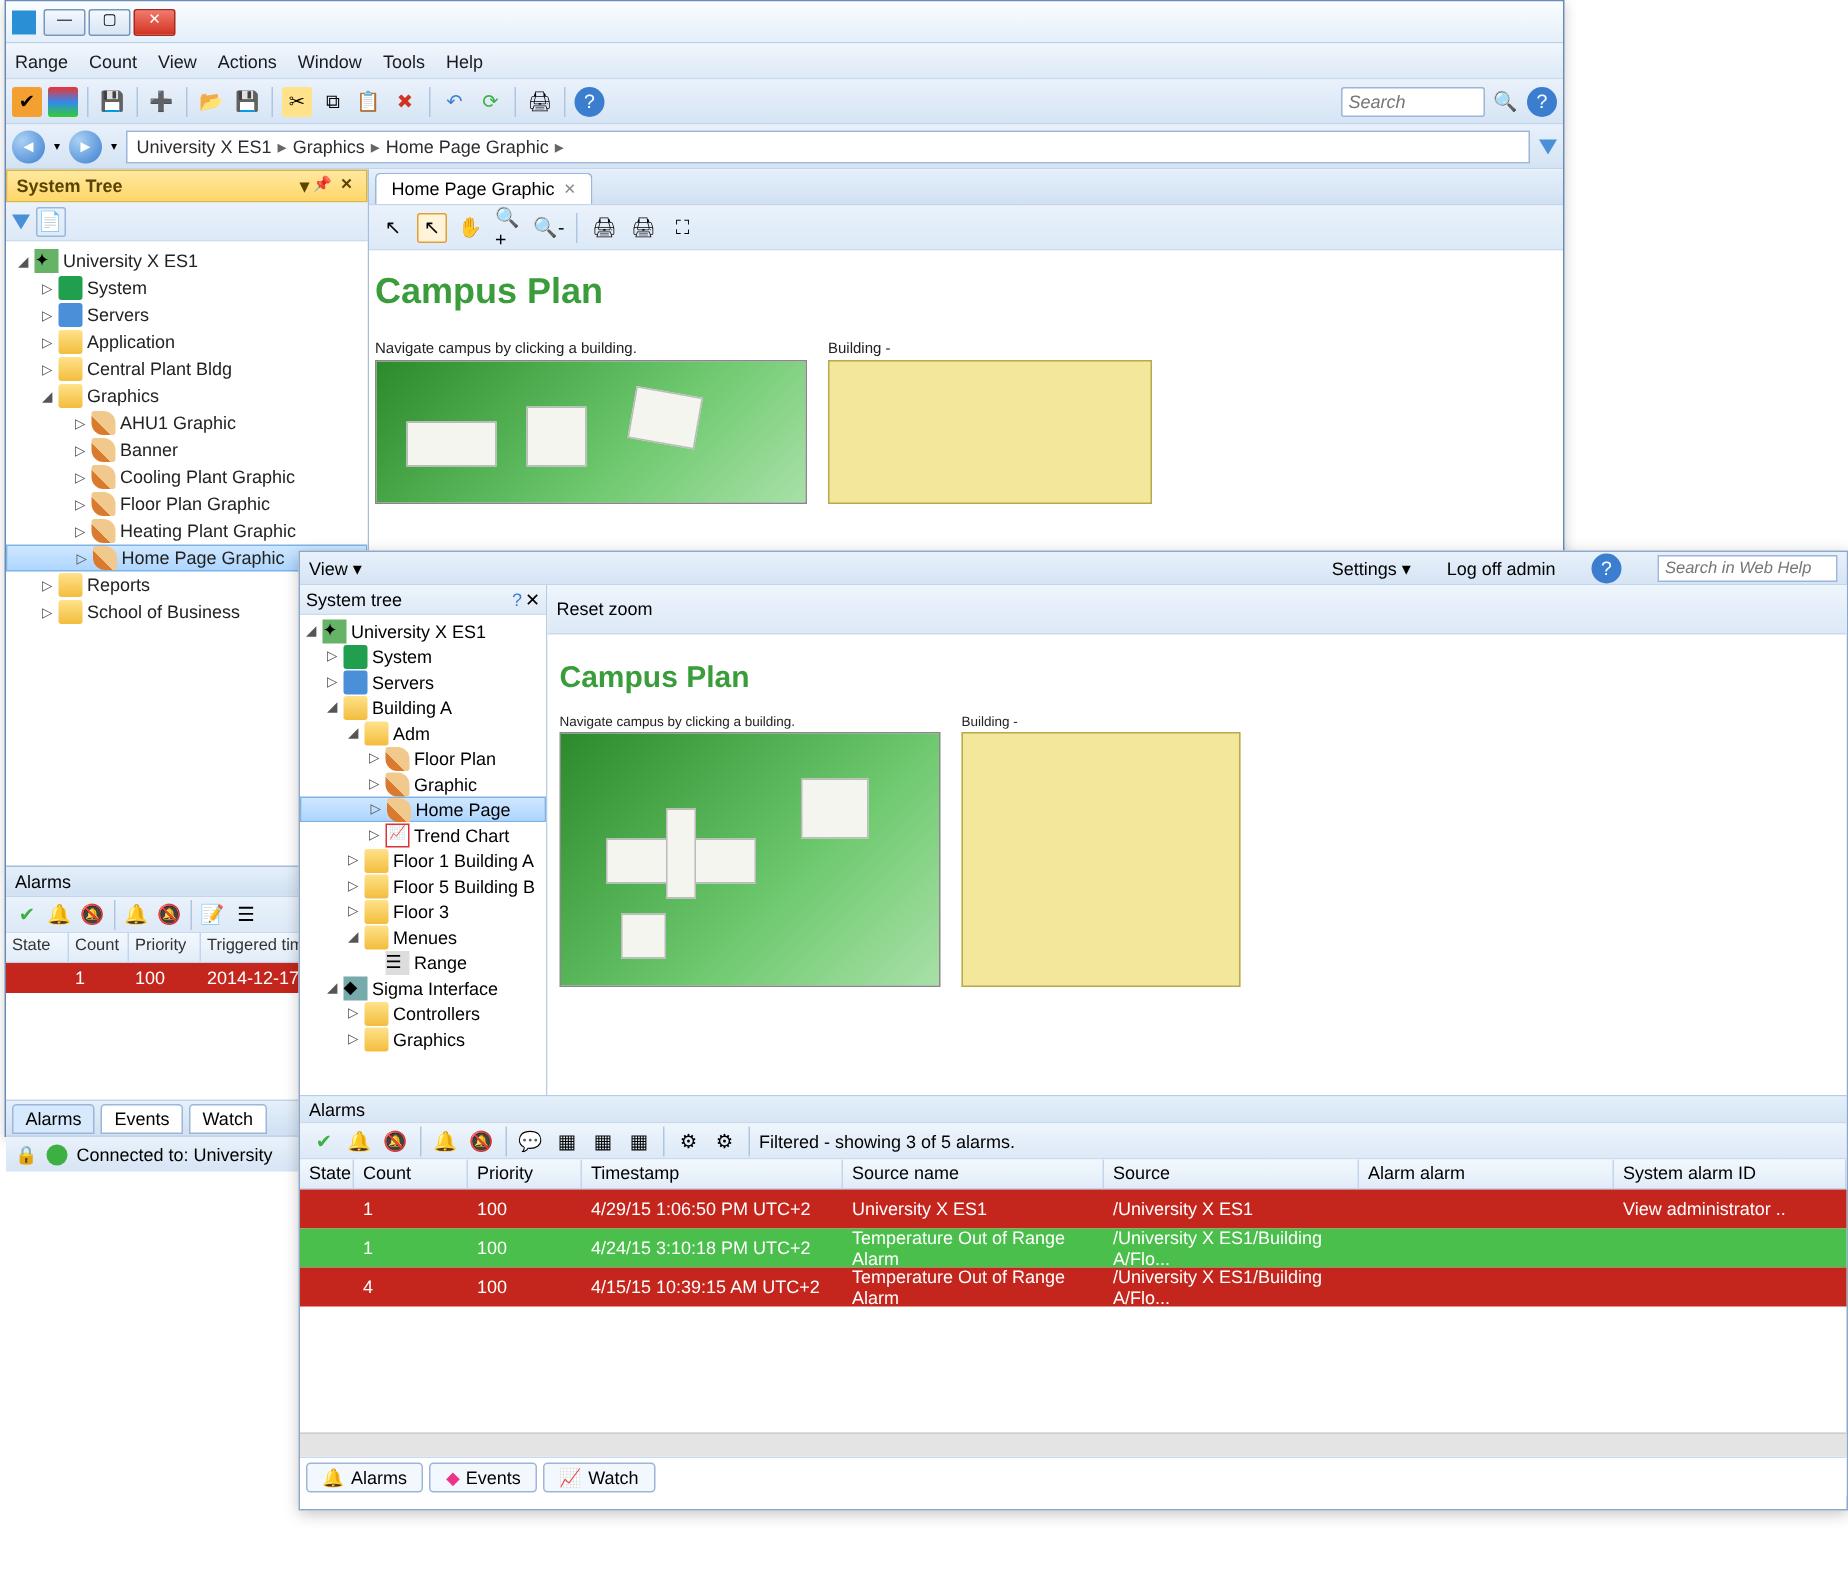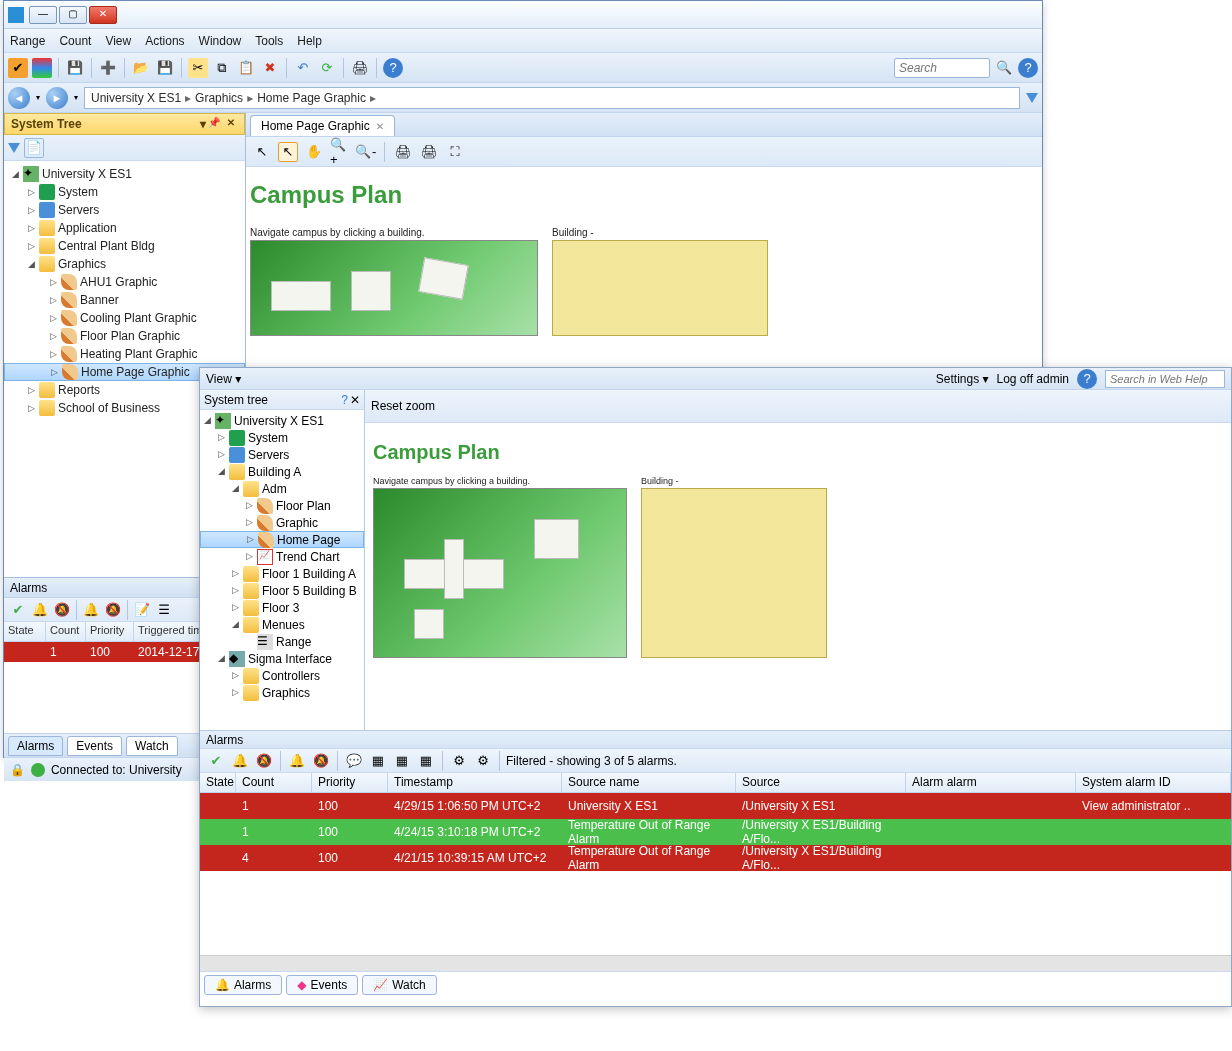--- a/index.html
+++ b/index.html
@@ -74,21 +74,21 @@
 .campus-plan-row { display: flex; gap: 14px; }
 .campus-box { border: 1px solid #888; }
 .campus-map { width: 288px; height: 96px; background: linear-gradient(135deg,#2b8a2b 0%,#6ec96e 60%,#a8e0a8 100%); position: relative; }
 .campus-map .bldg { position: absolute; background: #f5f5f0; border: 1px solid #bbb; }
 .campus-side { width: 216px; height: 96px; background: #f3e79b; border: 1px solid #b8a94c; }
 .small-label { font-size: 10px; color: #222; margin-bottom: 2px; }
 
 
 .web-window { position: absolute; left: 199px; top: 367px; width: 1033px; height: 640px; background: #fff; border: 1px solid #8fa8c8; box-shadow: 0 2px 10px rgba(0,0,0,0.25); }
 .web-topbar { height: 22px; background: linear-gradient(#e8f1fb,#d6e4f4); display: flex; align-items: center; padding: 0 6px; gap: 4px; border-bottom: 1px solid #c3d5ec; }
-.web-topbar .right { margin-left: auto; display: flex; align-items: center; gap: 8px; }
+.web-topbar .right { margin-left: auto; display: flex; align-items: center; gap: 24px; }
 .web-search { width: 120px; height: 18px; border: 1px solid #9bb6d9; padding: 0 4px; color: #888; font-style: italic; font-size: 11px; }
 
 .web-body { display: flex; height: 340px; }
 .web-tree-panel { width: 165px; border-right: 1px solid #b8cbe4; display: flex; flex-direction: column; }
 .web-tree-header { height: 20px; background: linear-gradient(#eef5fc,#dde9f7); display: flex; align-items: center; padding: 0 4px; border-bottom: 1px solid #c9d9ee; }
 .web-tree-header .r { margin-left: auto; display: flex; gap: 2px; }
 .web-tree-body { flex: 1; background: #fff; overflow: auto; padding: 2px 0; font-size: 11px; }
 .web-tree-body .tree-row { height: 17px; }
 
 .web-content { flex: 1; background: #fff; display: flex; flex-direction: column; }
@@ -539,21 +539,21 @@
   <div class="c-ts">4/24/15 3:10:18 PM UTC+2</div>
           <div class="c-src">Temperature Out of Range Alarm</div>
   <div class="c-srcp">/University X ES1/Building A/Flo...</div>
           <div class="c-txt"></div>
           <div class="c-sys"></div>
         </div>
         <div class="web-alarm-row red">
           <div class="c-state"><span class="alarm-bell"></span></div>
   <div class="c-count">4</div>
           <div class="c-pri">100</div>
-  <div class="c-ts">4/21/15 10:39:15 AM UTC+2</div>
+  <div class="c-ts">4/15/15 10:39:15 AM UTC+2</div>
           <div class="c-src">Temperature Out of Range Alarm</div>
   <div class="c-srcp">/University X ES1/Building A/Flo...</div>
           <div class="c-txt"></div>
           <div class="c-sys"></div>
         </div>
       </div>
 
     <div class="web-scroll"></div>
     <div class="web-bottom-tabs">
       <div class="web-btab">

